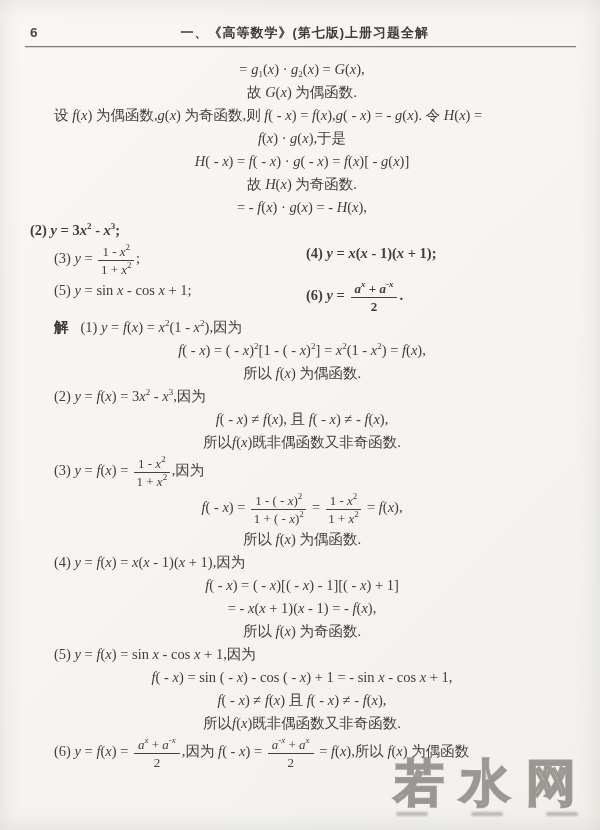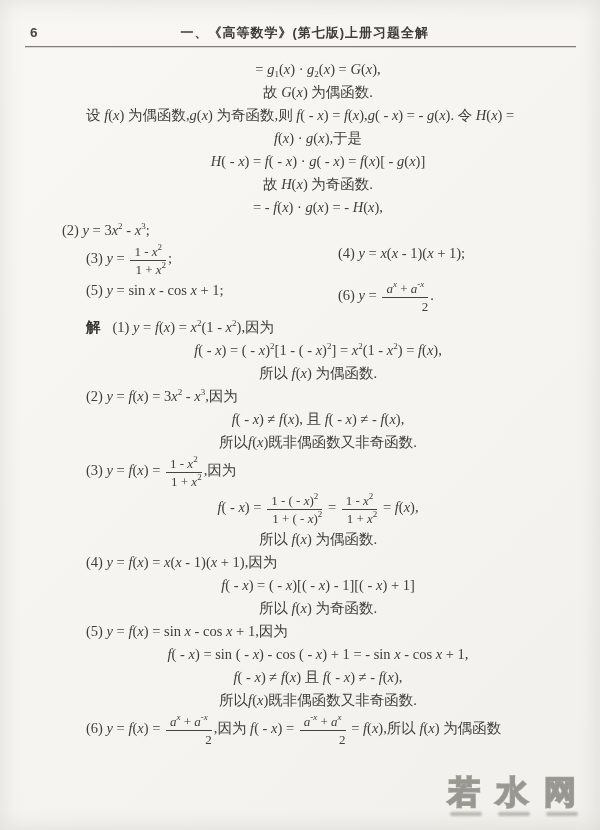--- a/index.html
+++ b/index.html
@@ -12,47 +12,47 @@
     font-family:"Liberation Serif","DejaVu Serif",serif;
   }
   
   .header{position:absolute;top:24px;left:30px;right:28px;display:flex;align-items:baseline;
     font-family:"Liberation Sans","DejaVu Sans",sans-serif;font-weight:bold;}
   .pageno{font-size:13.5px;color:#4a4843;}
   .htitle{flex:1;text-align:center;font-size:13px;letter-spacing:1px;color:#3e3c37;}
   .hrule{position:absolute;top:46px;left:25px;right:24px;height:0;
     border-top:1.6px solid #807d75;box-shadow:0 1px 0 rgba(128,125,117,0.25);}
   
-  .content{position:absolute;top:60px;left:30px;right:26px;margin-left:32px;}
+  .content{position:absolute;top:60px;left:30px;right:26px;}
   .line{font-size:14.5px;line-height:19px;margin-bottom:4px;white-space:nowrap;}
   .line i{font-family:"Liberation Serif","DejaVu Serif",serif;font-style:italic;}
   .center{text-align:center;}
   .indent{padding-left:24px;}
   .left{padding-left:0;text-align:center;}
   sup{font-size:9px;vertical-align:6px;line-height:0;}
   sub{font-size:9px;vertical-align:-3px;line-height:0;}
-  .frac{display:inline-block;vertical-align:-11px;text-align:right;padding:0 2px;line-height:normal;}
+  .frac{display:inline-block;vertical-align:-11px;text-align:center;padding:0 2px;line-height:normal;}
   .fnum{display:block;font-size:13px;line-height:15px;padding:0 4px 1px;border-bottom:1.1px solid #45433e;}
   .fden{display:block;font-size:13px;line-height:15px;padding-top:1px;}
   
   .problem b{font-weight:bold;color:#37352f;}
   .pmark{display:inline-block;width:15px;height:12px;margin-right:4px;vertical-align:-1px;
     background:#5a564e;border-radius:2px;
     background-image:repeating-linear-gradient(0deg,rgba(230,226,216,0) 0 2px,rgba(230,226,216,0.8) 2px 3px);}
   .pnum{margin-right:4px;}
   .slabel{font-weight:bold;margin-right:12px;color:#37352f;}
   
   .cols{display:flex;}
   .col-l{flex:0 0 276px;padding-left:24px;box-sizing:border-box;}
-  .col-r{flex:1;}
+  .col-r{flex:1;font-weight:bold;}
   
   .watermark{position:absolute;right:8px;bottom:14px;pointer-events:none;text-align:center;}
   .wm-text{
     font-family:"Liberation Sans","DejaVu Sans",sans-serif;font-weight:bold;
-    font-size:32px;letter-spacing:16px;line-height:1;
+    font-size:50px;letter-spacing:16px;line-height:1;
     color:rgba(150,148,143,0.28);-webkit-text-stroke:2px rgba(128,126,121,0.72);
   }
   .wm-subs{display:flex;justify-content:space-between;margin:4px 14px 0 2px;}
   .wm-subs span{display:block;width:32px;height:4px;background:rgba(140,138,132,0.55);filter:blur(0.8px);border-radius:2px;}
 </style>
 </head>
 <body>
 
 <div class="page">
 
@@ -85,20 +85,21 @@
       <div class="line center"><i>f</i>( - <i>x</i>) = ( - <i>x</i>)<sup>2</sup>[1 - ( - <i>x</i>)<sup>2</sup>] = <i>x</i><sup>2</sup>(1 - <i>x</i><sup>2</sup>) = <i>f</i>(<i>x</i>),</div>
       <div class="line left">所以 <i>f</i>(<i>x</i>) 为偶函数.</div>
       <div class="line indent">(2) <i>y</i> = <i>f</i>(<i>x</i>) = 3<i>x</i><sup>2</sup> - <i>x</i><sup>3</sup>,因为</div>
       <div class="line center"><i>f</i>( - <i>x</i>) ≠ <i>f</i>(<i>x</i>),  且 <i>f</i>( - <i>x</i>) ≠ - <i>f</i>(<i>x</i>),</div>
       <div class="line left">所以<i>f</i>(<i>x</i>)既非偶函数又非奇函数.</div>
       <div class="line indent">(3) <i>y</i> = <i>f</i>(<i>x</i>) = <span class="frac"><span class="fnum">1 - <i>x</i><sup>2</sup></span><span class="fden">1 + <i>x</i><sup>2</sup></span></span>,因为</div>
       <div class="line center"><i>f</i>( - <i>x</i>) = <span class="frac"><span class="fnum">1 - ( - <i>x</i>)<sup>2</sup></span><span class="fden">1 + ( - <i>x</i>)<sup>2</sup></span></span> = <span class="frac"><span class="fnum">1 - <i>x</i><sup>2</sup></span><span class="fden">1 + <i>x</i><sup>2</sup></span></span> = <i>f</i>(<i>x</i>),</div>
       <div class="line left">所以 <i>f</i>(<i>x</i>) 为偶函数.</div>
       <div class="line indent">(4) <i>y</i> = <i>f</i>(<i>x</i>) = <i>x</i>(<i>x</i> - 1)(<i>x</i> + 1),因为</div>
       <div class="line center"><i>f</i>( - <i>x</i>) = ( - <i>x</i>)[( - <i>x</i>) - 1][( - <i>x</i>) + 1]</div>
+      <div class="line center">= - <i>x</i>(<i>x</i> + 1)(<i>x</i> - 1) = - <i>f</i>(<i>x</i>),</div>
       <div class="line left">所以 <i>f</i>(<i>x</i>) 为奇函数.</div>
       <div class="line indent">(5) <i>y</i> = <i>f</i>(<i>x</i>) = sin <i>x</i> - cos <i>x</i> + 1,因为</div>
       <div class="line center"><i>f</i>( - <i>x</i>) = sin ( - <i>x</i>) - cos ( - <i>x</i>) + 1 = - sin <i>x</i> - cos <i>x</i> + 1,</div>
       <div class="line center"><i>f</i>( - <i>x</i>) ≠ <i>f</i>(<i>x</i>) 且 <i>f</i>( - <i>x</i>) ≠ - <i>f</i>(<i>x</i>),</div>
       <div class="line left">所以<i>f</i>(<i>x</i>)既非偶函数又非奇函数.</div>
       <div class="line indent">(6) <i>y</i> = <i>f</i>(<i>x</i>) = <span class="frac"><span class="fnum"><i>a</i><sup><i>x</i></sup> + <i>a</i><sup>-<i>x</i></sup></span><span class="fden">2</span></span>,因为 <i>f</i>( - <i>x</i>) = <span class="frac"><span class="fnum"><i>a</i><sup>-<i>x</i></sup> + <i>a</i><sup><i>x</i></sup></span><span class="fden">2</span></span> = <i>f</i>(<i>x</i>),所以 <i>f</i>(<i>x</i>) 为偶函数</div>
     </div>
 
   <div class="watermark">
     <div class="wm-text">若水网</div>

